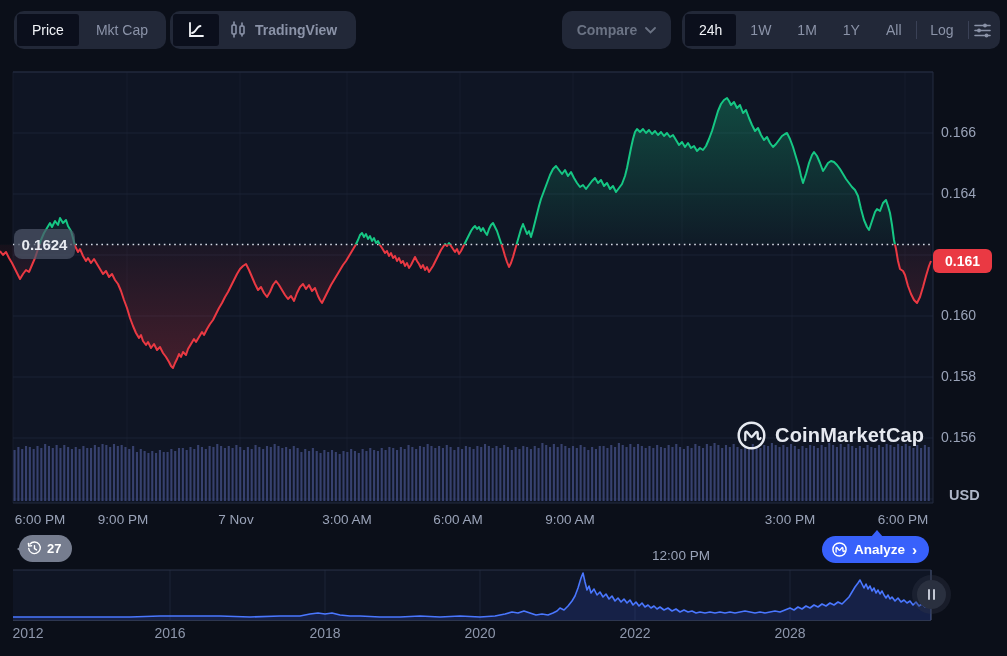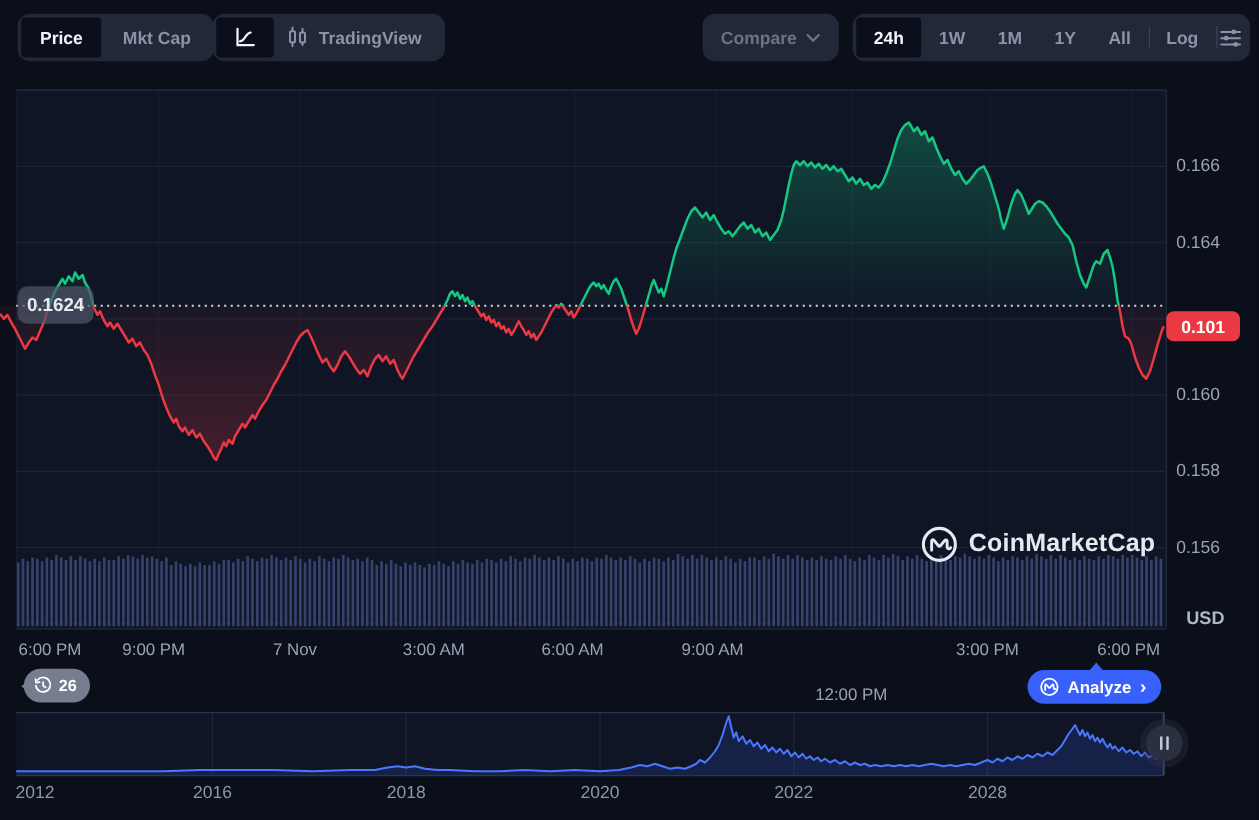--- a/index.html
+++ b/index.html
@@ -3,21 +3,21 @@
 <meta charset="utf-8">
 <style>
   html,body{margin:0;padding:0;background:#0b0f19;}
   .stage{position:relative;width:1007px;height:656px;background:#0b0f19;overflow:hidden;
          font-family:"Liberation Sans",sans-serif;-webkit-font-smoothing:antialiased;}
   .stage *{box-sizing:border-box;}
   
   .seg{position:absolute;top:11px;height:38px;background:#222838;border-radius:10px;
        display:flex;align-items:center;padding:3px;gap:2px;}
   .seg .pill{height:32px;display:flex;align-items:center;justify-content:center;border-radius:3px;
-       padding:0 15px;font-size:14px;font-weight:700;color:#8b93a8;cursor:pointer;white-space:nowrap;}
+       padding:0 15px;font-size:14px;font-weight:400;color:#8b93a8;cursor:pointer;white-space:nowrap;}
   .seg .pill.sel{background:#0b0f1c;color:#f2f4f8;}
   .grp-price{left:14px;}
   .grp-tv{left:170px;}
   .grp-tv .iconpill{width:46px;padding:0;}
   .tv-label{display:flex;align-items:center;gap:8px;color:#8b93a8;font-weight:700;font-size:14px;padding:0 16px 0 8px;cursor:pointer;}
   .btn-compare{position:absolute;left:562px;top:11px;height:38px;width:109px;background:#222838;border-radius:10px;
        display:flex;align-items:center;justify-content:center;gap:8px;color:#6b7384;font-size:14px;font-weight:700;cursor:pointer;}
   .grp-ranges{left:682px;width:318px;justify-content:space-between;padding:3px 6px 3px 3px;}
   .grp-ranges .pill{padding:0 12px;}
   .grp-ranges .pill.sel{padding:0 14px;}
@@ -419,37 +419,37 @@
   <div id="navlabels">
       <div class="navlab" style="left: 28px;">2012</div>
       <div class="navlab" style="left: 170px;">2016</div>
       <div class="navlab" style="left: 325px;">2018</div>
       <div class="navlab" style="left: 480px;">2020</div>
       <div class="navlab" style="left: 635px;">2022</div>
       <div class="navlab" style="left: 790px;">2028</div>
     </div>
 
   <div class="base-tag">0.1624</div>
-  <div class="price-badge">0.101</div>
+  <div class="price-badge">0.161</div>
 
   <div class="watermark">
     <svg width="31" height="31" viewBox="0 0 40 40">
       <circle cx="20" cy="20" r="16.5" fill="none" stroke="#e6e9f0" stroke-width="3.2"></circle>
       <path d="M12 26v-9.2c0-1.7 1.5-2.1 2.5-.9l4.5 5.5c.6.7 1.5.7 2.1 0l4.3-5.3c1-1.2 2.6-.8 2.6.9v5.2c0 2.8 2.7 3.1 3.6 1.2" fill="none" stroke="#e6e9f0" stroke-width="3" stroke-linecap="round"></path>
     </svg>
     <span class="wm-text">CoinMarketCap</span>
   </div>
 
   <div class="hist-pill">
     <svg width="15" height="15" viewBox="0 0 16 16">
       <path d="M3.2 3.2A6.2 6.2 0 1 1 1.8 8" fill="none" stroke="#fff" stroke-width="1.5" stroke-linecap="round"></path>
       <path d="M1.5 2.5l.4 3 3-.4" fill="none" stroke="#fff" stroke-width="1.5" stroke-linecap="round" stroke-linejoin="round"></path>
       <path d="M8 5v3.2l2.2 1.3" fill="none" stroke="#fff" stroke-width="1.5" stroke-linecap="round"></path>
     </svg>
-    <span>26</span>
+    <span>27</span>
   </div>
 
   <div class="analyze-btn">
     <svg width="17" height="17" viewBox="0 0 40 40">
       <circle cx="20" cy="20" r="15.5" fill="none" stroke="#fff" stroke-width="3.4"></circle>
       <path d="M12 26v-9.2c0-1.7 1.5-2.1 2.5-.9l4.5 5.5c.6.7 1.5.7 2.1 0l4.3-5.3c1-1.2 2.6-.8 2.6.9v5.2c0 2.8 2.7 3.1 3.6 1.2" fill="none" stroke="#fff" stroke-width="3.2" stroke-linecap="round"></path>
     </svg>
     <span>Analyze</span>
     <span class="analyze-chev">›</span>
   </div>

